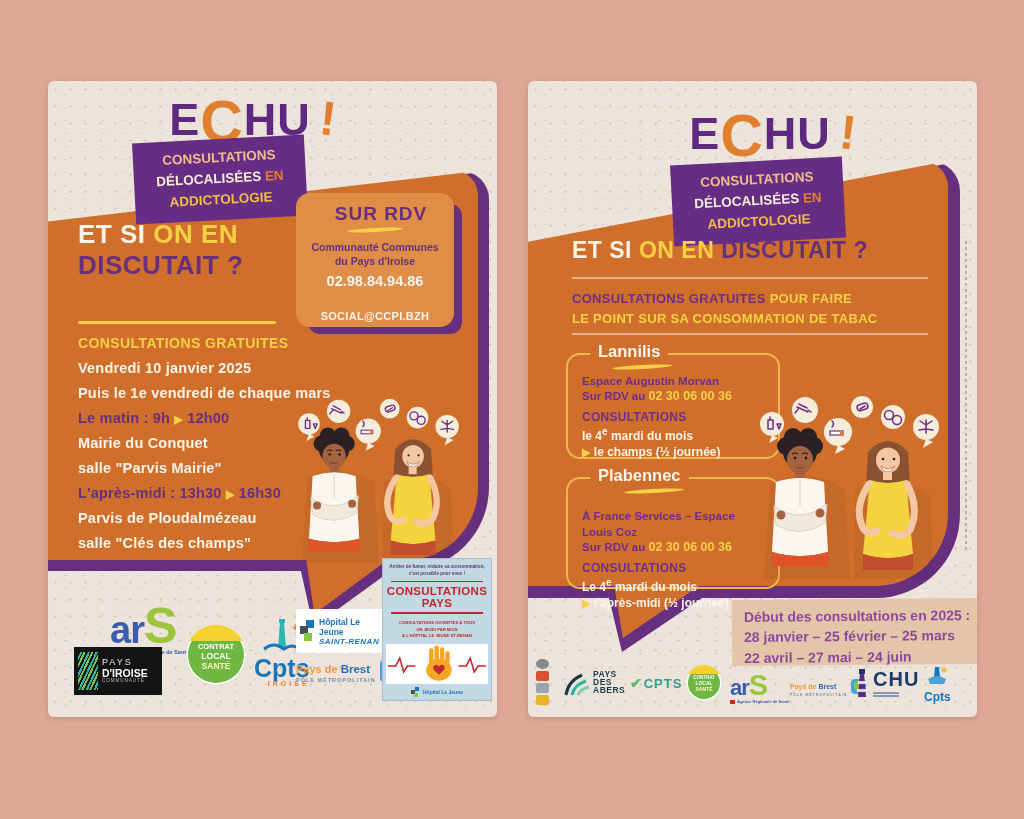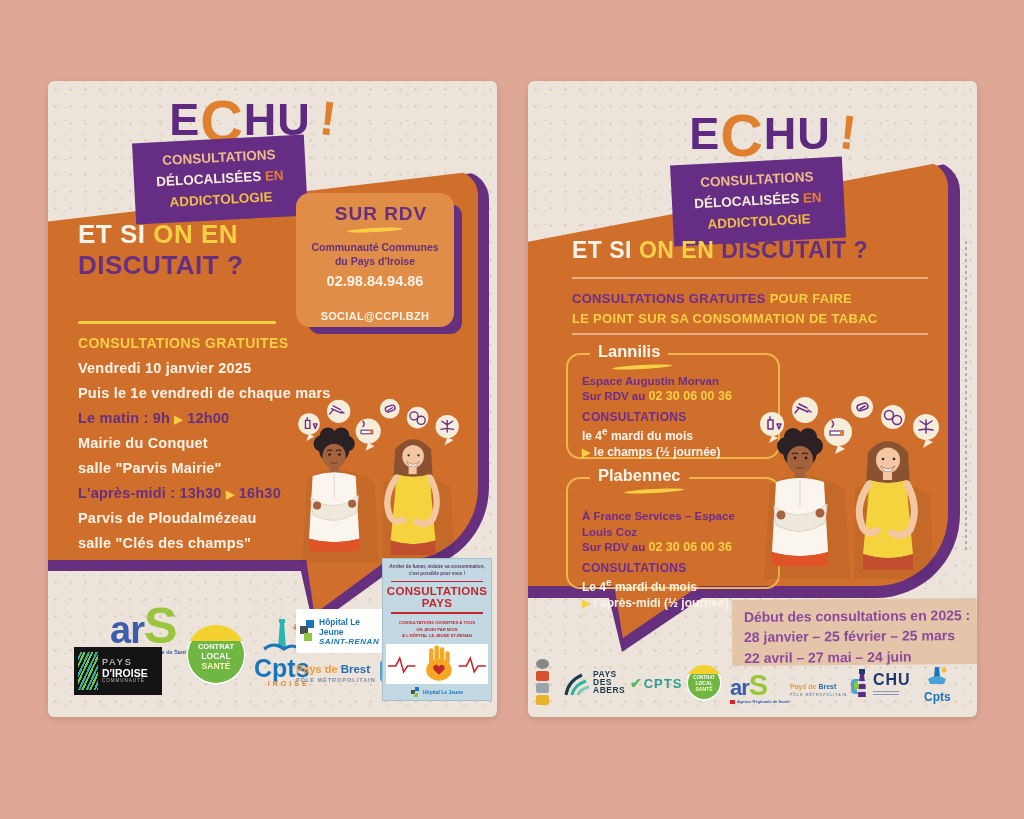--- a/index.html
+++ b/index.html
@@ -125,21 +125,21 @@
   .card .lgln{display:flex;align-items:center;gap:2px;margin-top:3px;}
   .card .lgln .t{font-size:5px;font-weight:bold;color:#1b75bb;}
   .strip{display:flex;flex-direction:column;gap:2px;}
   .strip i{width:13px;height:10px;display:block;border-radius:2px;}
   .abers{display:flex;align-items:center;gap:3px;}
   .abers .tx{font-size:8.5px;font-weight:900;color:#1d3a4a;line-height:.95;letter-spacing:.5px;}
   .cptsg{display:flex;align-items:center;gap:2px;}
   .cptsg .v{color:#5cb85c;font-size:14px;font-weight:bold;}
   .cptsg .t{font-size:13px;font-weight:bold;color:#2e9e8f;letter-spacing:1px;}
   .chu{display:flex;align-items:center;gap:3px;}
-  .chu .t{font-size:16px;font-weight:bold;color:#1d3a6e;letter-spacing:1px;line-height:1;}
+  .chu .t{font-size:20px;font-weight:bold;color:#1d3a6e;letter-spacing:1px;line-height:1;}
   .chu .bars{display:block;margin-top:2px;}
   .chu .bars i{display:block;height:1.5px;background:#8a9ab5;margin-top:1.5px;width:26px;}
   .cptsb{text-align:center;}
   .cptsb .t{font-size:12px;font-weight:bold;color:#1b75bb;line-height:1;}
   .people{position:absolute;}
 </style>
 </head>
 <body>
 
 <svg width="0" height="0" style="position:absolute">

